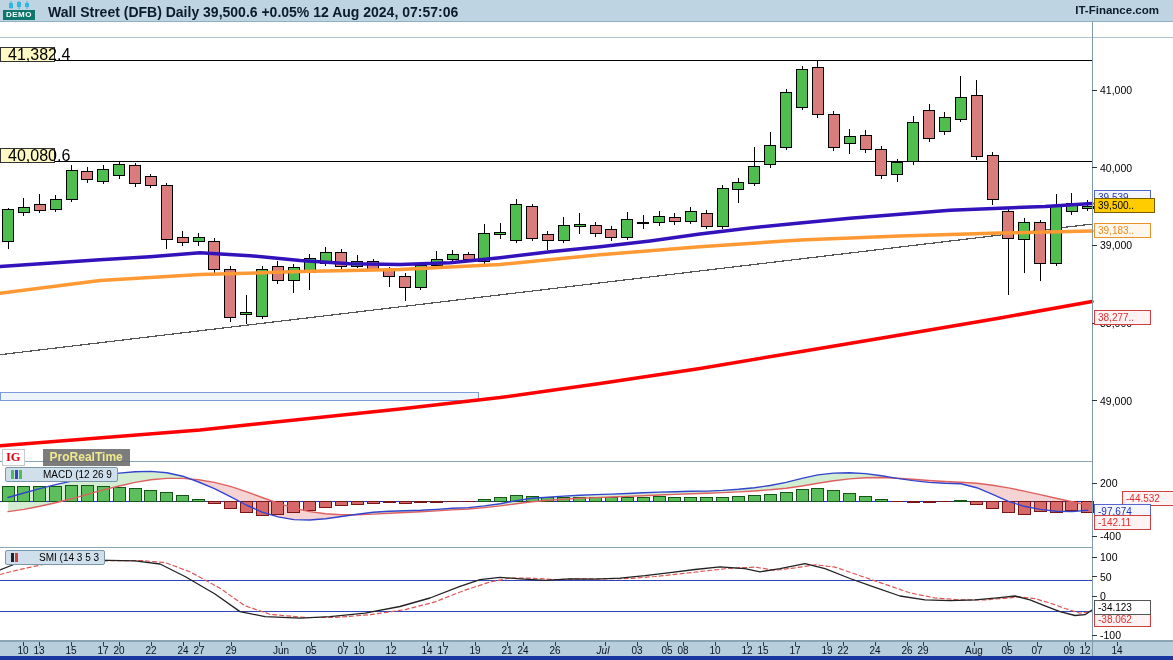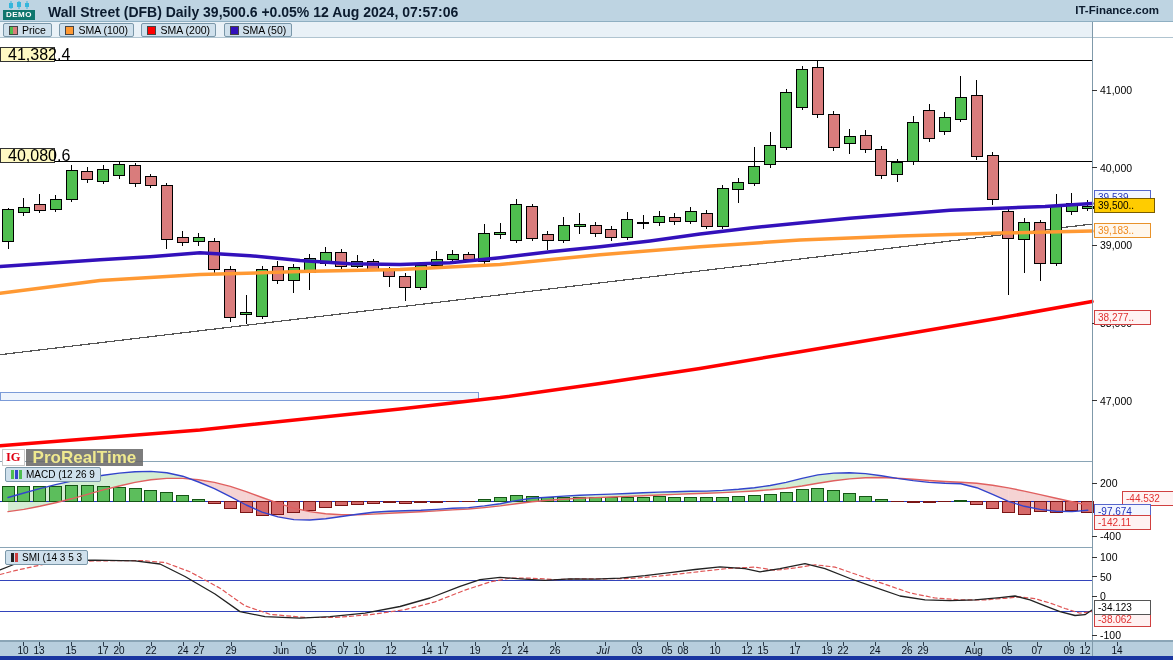--- a/index.html
+++ b/index.html
@@ -6,34 +6,34 @@
 .app{position:relative;width:1173px;height:660px;background:#fff;font-family:"Liberation Sans",sans-serif;overflow:hidden}
 .titlebar{position:absolute;left:0;top:0;width:1173px;height:21px;background:#bed4e2;border-bottom:1px solid #8fafc2;z-index:6}
 .minicandles{position:absolute;left:8px;top:1px;width:26px;height:8px;z-index:7}
 .demo-badge{position:absolute;left:3px;top:10px;background:#0f766e;color:#fff;font-size:8px;font-weight:bold;padding:0 3px;line-height:10px;letter-spacing:.5px;z-index:7}
 .title-text{position:absolute;left:48px;top:4px;font-size:14px;font-weight:bold;color:#0b1b2e;white-space:nowrap}
 .brand{position:absolute;right:14px;top:4px;font-size:11.5px;font-weight:bold;color:#0b1b2e}
 .legendrow{position:absolute;left:0;top:22px;width:1092px;height:15px;background:#e9f1f7;z-index:6}
 .chip{display:inline-flex;align-items:center;gap:4px;background:#cfe0ec;border:1px solid #7a97a9;border-radius:2px;padding:0 5px;margin:1px 0 0 3px;font-size:10.5px;height:12px;color:#000;vertical-align:top}
 .sw{width:9px;height:9px;border:1px solid #444;display:inline-block;box-sizing:border-box}
 .sw-price{background:linear-gradient(90deg,#4fbe4f 50%,#d97c7c 50%)}
-.indchip{position:absolute;display:inline-flex;align-items:center;gap:4px;background:#cfe0ec;border:1px solid #7a97a9;border-radius:2px;padding:0 5px;font-size:10px;height:13px;color:#000;z-index:5}
+.indchip{position:absolute;display:inline-flex;align-items:center;gap:21px;background:#cfe0ec;border:1px solid #7a97a9;border-radius:2px;padding:0 5px;font-size:10px;height:13px;color:#000;z-index:5}
 .indsw{display:inline-flex;gap:1px;align-items:flex-end}
 .indsw i{display:block;width:3px;height:9px}
 .lvl{position:absolute;left:0;width:46px;height:13px;border:1px solid #333;background:#fef9c3;font-size:16px;line-height:13px;padding-left:7px;color:#000;z-index:4}
 .tick{position:absolute;left:1100px;font-size:10.5px;color:#000;transform:translateY(-50%);z-index:4;white-space:nowrap}
 .badge{position:absolute;left:1094px;width:52px;height:13px;font-size:10px;line-height:13px;padding-left:3px;border:1px solid;background:#fff;z-index:4;white-space:nowrap;overflow:hidden}
 .badge.yellow{background:#fc0;border-color:#7a5c00;color:#000;z-index:5;width:56px}
 .badge.blue{background:#f3f6ff;border-color:#5566cc;color:#2233bb}
 .badge.orange{background:#fff7ec;border-color:#e8922a;color:#ef8a1e}
 .badge.red{background:#fff2f2;border-color:#d04040;color:#e03030}
 .badge.black{background:#fff;border-color:#555;color:#000;z-index:5}
 .iglogo{position:absolute;left:2px;top:449px;height:17px;display:flex;z-index:5}
 .ig{background:#fff;border:1px solid #c9c9c9;color:#e00012;font-weight:bold;font-size:12.5px;font-family:"Liberation Serif",serif;padding:0 3px;line-height:15px}
-.prt{background:rgba(106,106,106,.88);color:#efe98f;font-weight:bold;font-size:17px;padding:0 7px;margin-left:1px;line-height:17px}
+.prt{background:rgba(106,106,106,.88);color:#efe98f;font-weight:bold;font-size:12px;padding:0 7px;margin-left:18px;line-height:17px}
 .datebar{position:absolute;left:0;top:641px;width:1173px;height:15px;background:#b7cedd;border-top:1px solid #8aa5b6;z-index:1}
 .dl{position:absolute;top:645px;font-size:10px;color:#0a1420;transform:translateX(-50%);z-index:4}
 .footerbar{position:absolute;left:0;top:656px;width:1173px;height:4px;background:#1a36a0;z-index:6}
 #cv{position:absolute;left:0;top:0;z-index:2}
 </style>
 </head>
 <body>
 
 <div class="app">
 
@@ -44,38 +44,20 @@
       <line x1="11" y1="0" x2="11" y2="9" stroke="#35b6dc" stroke-width="1"></line>
         <rect x="9" y="1" width="4" height="5" fill="#35b6dc"></rect>
       <line x1="19" y1="0" x2="19" y2="9" stroke="#35b6dc" stroke-width="1"></line>
         <rect x="17" y="2" width="4" height="4" fill="#35b6dc"></rect>
     </svg>
     <div class="demo-badge">DEMO</div>
     <div class="title-text">Wall Street (DFB) Daily 39,500.6 +0.05% 12 Aug 2024, 07:57:06</div>
     <div class="brand">IT-Finance.com</div>
   </div>
 
-  <div class="legendrow">
-    <span class="chip">
-        <span class="sw sw-price"></span>
-        <span>Price</span>
-      </span>
-    <span class="chip">
-        <span class="sw" style="background:#ff9933"></span>
-        <span>SMA (100)</span>
-      </span>
-    <span class="chip">
-        <span class="sw" style="background:#ff0000"></span>
-        <span>SMA (200)</span>
-      </span>
-    <span class="chip">
-        <span class="sw" style="background:#3311bb"></span>
-        <span>SMA (50)</span>
-      </span>
-  </div>
 
   <svg id="cv" width="1173" height="660">
       <rect x="0" y="392" width="478" height="8" fill="rgba(160,195,240,0.18)" stroke="#7b9bd8" stroke-width="1" shape-rendering="crispEdges"></rect>
       <line x1="0" y1="354.69936" x2="1092" y2="224.05842" stroke="#555" stroke-width="1.2" shape-rendering="crispEdges"></line>
       <line x1="0" y1="60.298991999999885" x2="1092" y2="60.298991999999885" stroke="#000" stroke-width="1" shape-rendering="crispEdges"></line>
       <line x1="0" y1="161.4097980000001" x2="1092" y2="161.4097980000001" stroke="#000" stroke-width="1" shape-rendering="crispEdges"></line>
       <polyline points="0.0,445.7 200.0,429.9 400.0,409.1 500.0,397.6 600.0,383.4 700.0,368.5 800.0,351.7 900.0,334.9 1000.0,318.0 1092.0,301.5" fill="none" stroke="#ff0000" stroke-width="3.5" stroke-linejoin="round" stroke-linecap="round"></polyline>
       <line x1="8" y1="208.0584" x2="8" y2="249.2235" stroke="#000" stroke-width="1" shape-rendering="crispEdges"></line>
       <rect x="2.5" y="209.61180000000002" width="11" height="31.84469999999999" fill="#4fbe4f" stroke="#000" stroke-width="1" shape-rendering="crispEdges"></rect>
       <line x1="23.880000000000003" y1="198.34965" x2="23.880000000000003" y2="215.8254" stroke="#000" stroke-width="1" shape-rendering="crispEdges"></line>
@@ -439,21 +421,21 @@
         <i style="background:#d04040"></i>
       </span>
     <span>SMI (14 3 5 3</span>
   </div>
 
   <div id="overlay">
       <div class="tick" style="top: 90px;">41,000</div>
       <div class="tick" style="top: 167.67px;">40,000</div>
       <div class="tick" style="top: 245.34px;">39,000</div>
       <div class="tick" style="top: 323.01px;">38,000</div>
-      <div class="tick" style="top: 400.68px;">47,000</div>
+      <div class="tick" style="top: 400.68px;">49,000</div>
       <div class="tick" style="top: 483.3px;">200</div>
       <div class="tick" style="top: 536.4px;">-400</div>
       <div class="tick" style="top: 557px;">100</div>
       <div class="tick" style="top: 576.5px;">50</div>
       <div class="tick" style="top: 596px;">0</div>
       <div class="tick" style="top: 635px;">-100</div>
       <div class="badge blue" style="top: 190px;">39,539</div>
       <div class="badge yellow" style="top: 198px;">39,500..</div>
       <div class="badge orange" style="top: 223px;">39,183..</div>
       <div class="badge red" style="top: 294px; margin-top: 16px;">38,277..</div>

